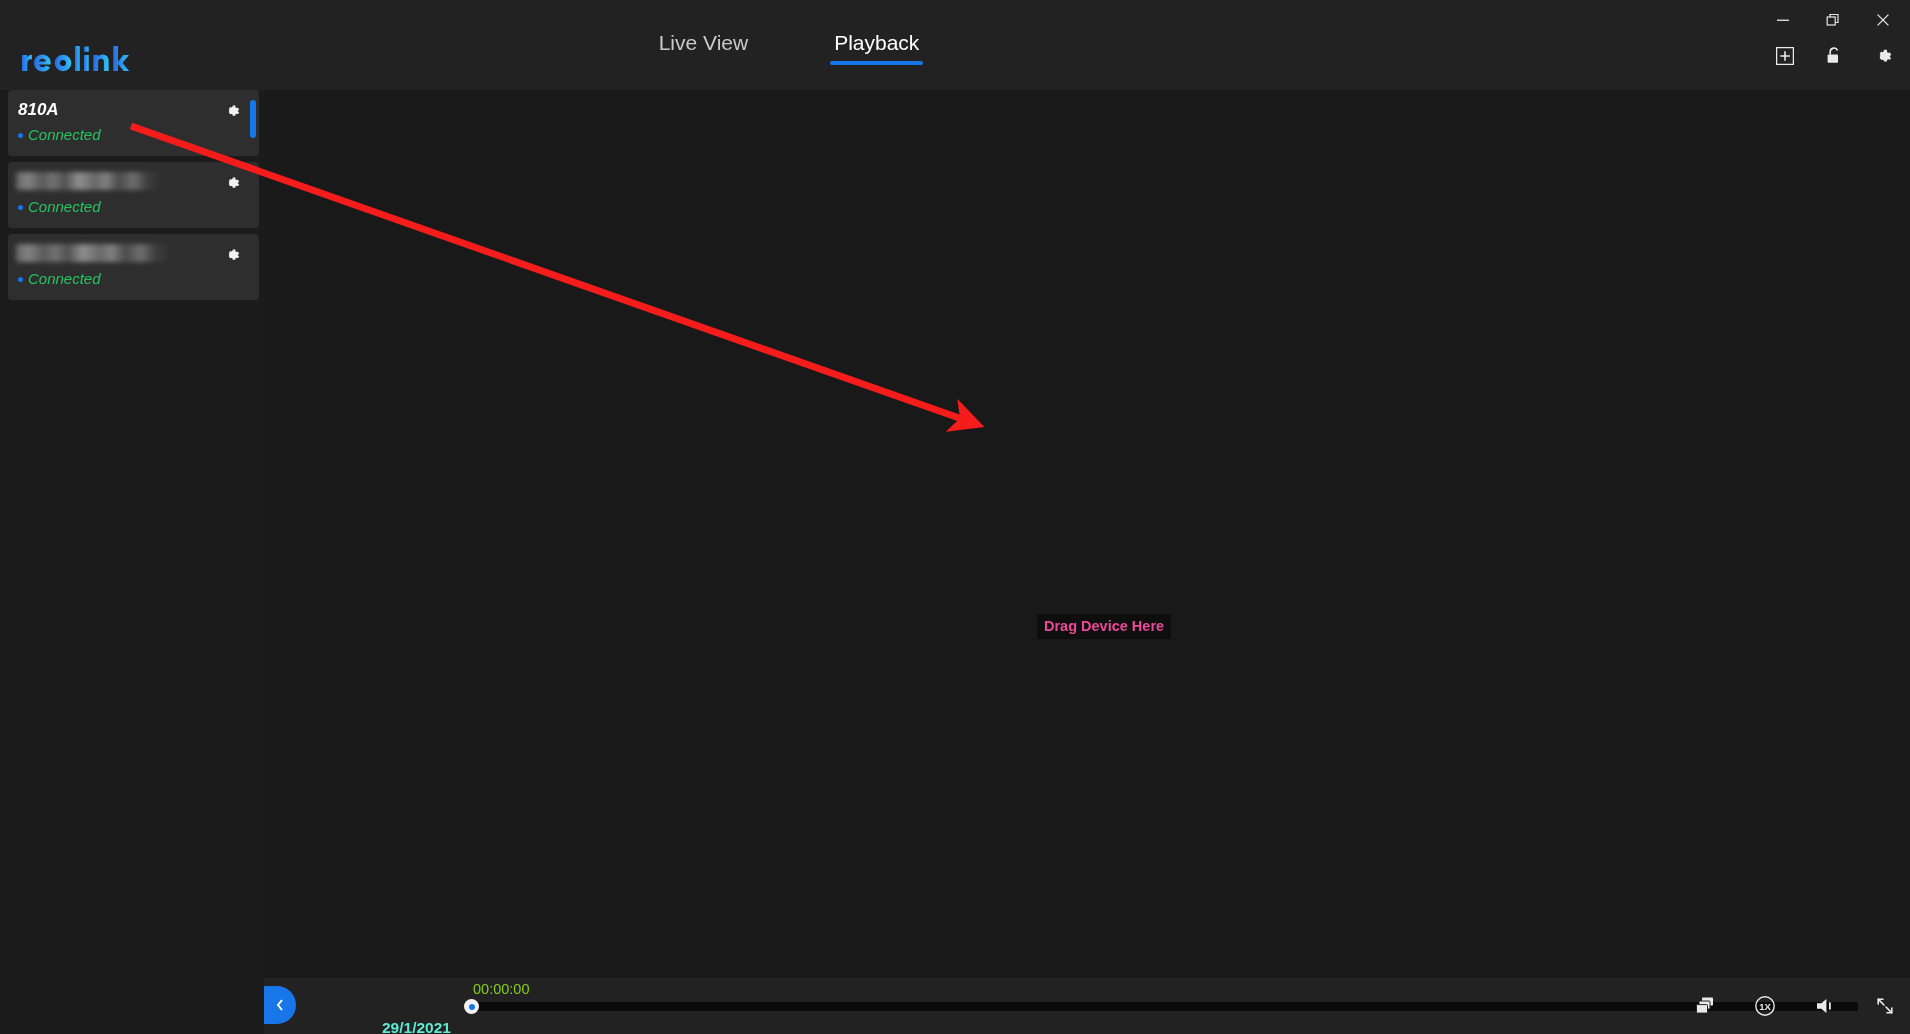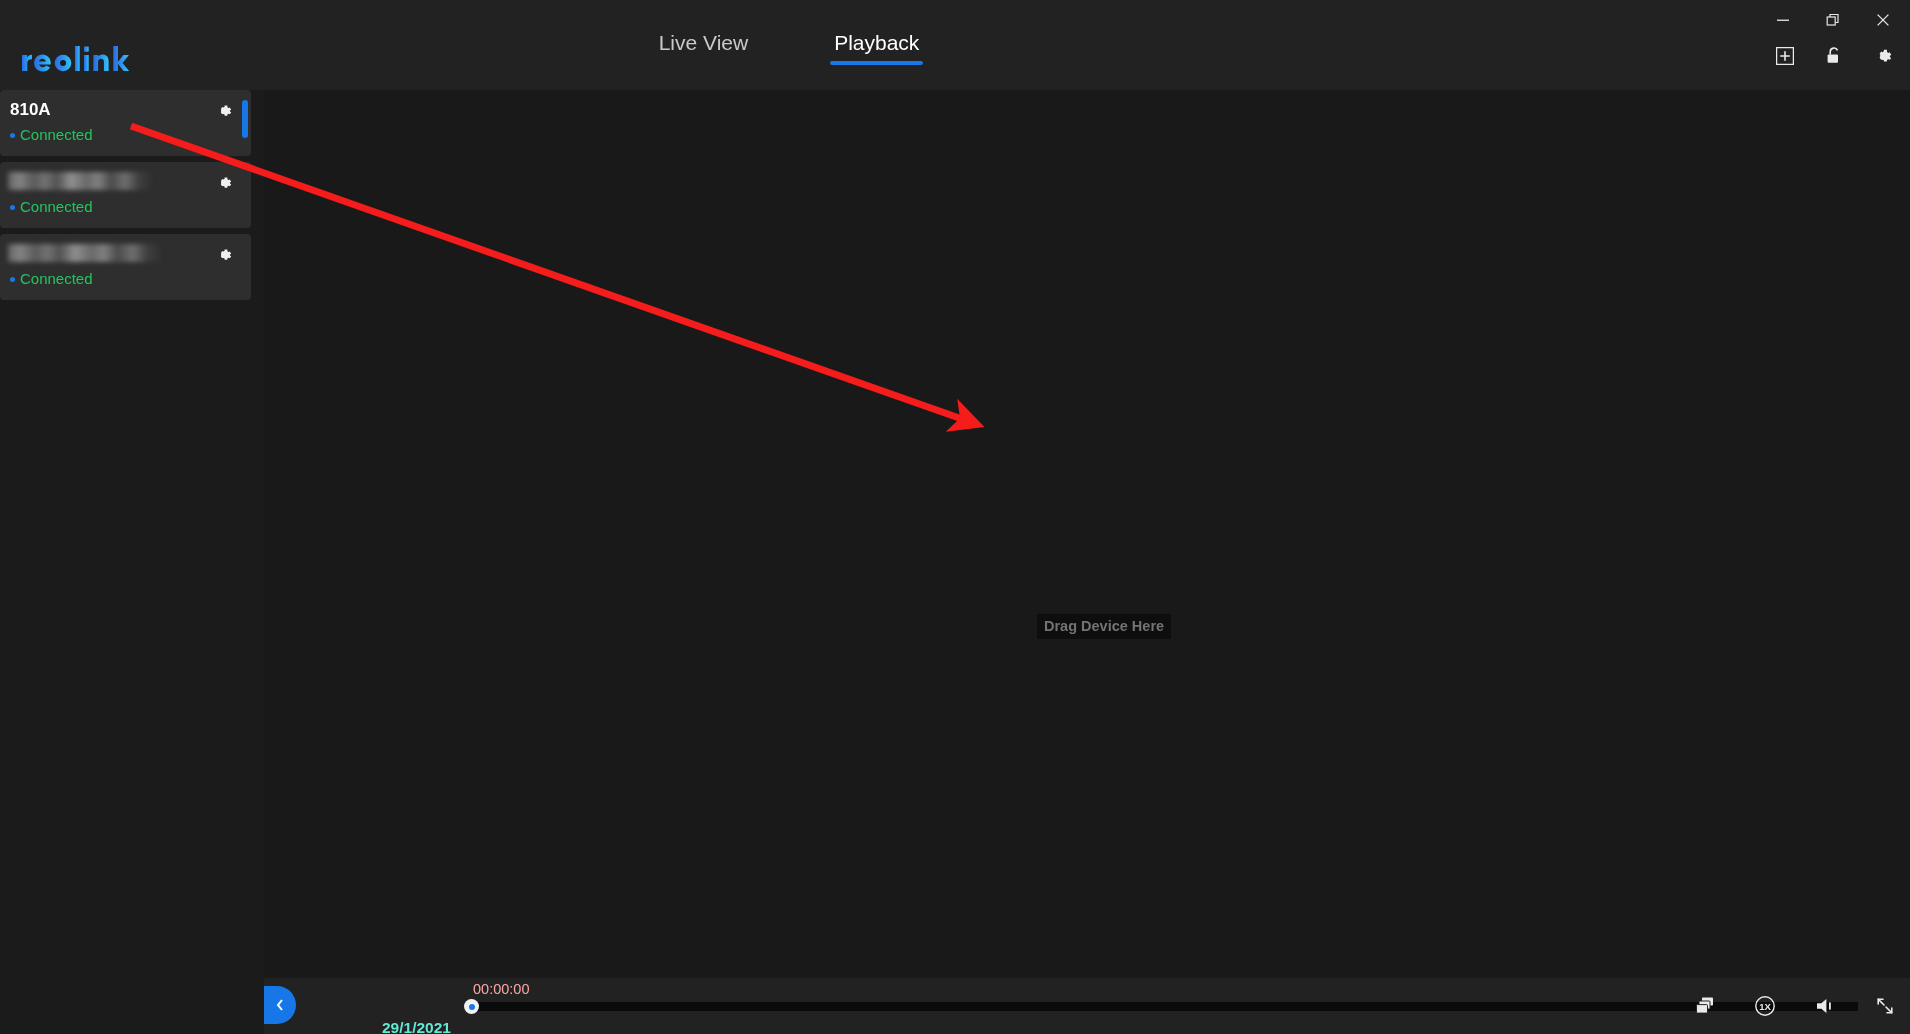--- a/index.html
+++ b/index.html
@@ -74,26 +74,27 @@
   .toolbar-icons svg { display: block; }
 
   
   .sidebar {
     position: absolute; left: 0; top: 90px;
     width: 264px; height: 944px;
     background: #1b1b1b;
   }
   .dev {
     position: relative;
-    margin: 0 13px 6px 0;
+    margin: 0 13px 6px 8px;
     width: 251px;
     height: 66px;
     background: #2e2e2e;
     border-radius: 4px;
     cursor: pointer;
+    font-style: italic;
   }
   .dev.first { margin-top: 0; }
   .dev-name {
     position: absolute; left: 10px; top: 10px;
     font-size: 17px; font-weight: bold; color: #ffffff;
     line-height: 1.2;
   }
   .dev-name.muted { color: #6e6e6e; }
   .dev-status {
     position: absolute; left: 10px; top: 36px;
@@ -141,21 +142,21 @@
   
   .stage {
     position: absolute; left: 264px; top: 90px;
     width: 1646px; height: 888px;
     background: #191919;
   }
   .drag-hint {
     position: absolute;
     left: 773px; top: 524px;
     background: #0e0e0e;
-    color: #737373;
+    color: #ec4899;
     font-size: 14.5px; font-weight: bold;
     padding: 4px 7px;
     line-height: 1.15;
     white-space: nowrap;
   }
   .arrow-layer {
     position: absolute; left: 0; top: 0;
     width: 1910px; height: 1034px;
     pointer-events: none;
   }
@@ -176,21 +177,21 @@
   }
   .back-btn svg { display: block; }
   .date-label {
     position: absolute; left: 118px; top: 17px;
     font-size: 15.5px; font-weight: bold; color: #5eead4;
     line-height: 1.2;
     margin-top: 24px;
   }
   .time-label {
     position: absolute; left: 209px; top: 3px;
-    font-size: 14.5px; color: #fca5a5;
+    font-size: 14.5px; color: #84cc16;
     line-height: 1.2;
   }
   .track {
     position: absolute; left: 212px; top: 24px;
     width: 1382px; height: 9px;
     background: #0a0a0a;
     border-radius: 1px;
     cursor: pointer;
   }
   .track-handle {

